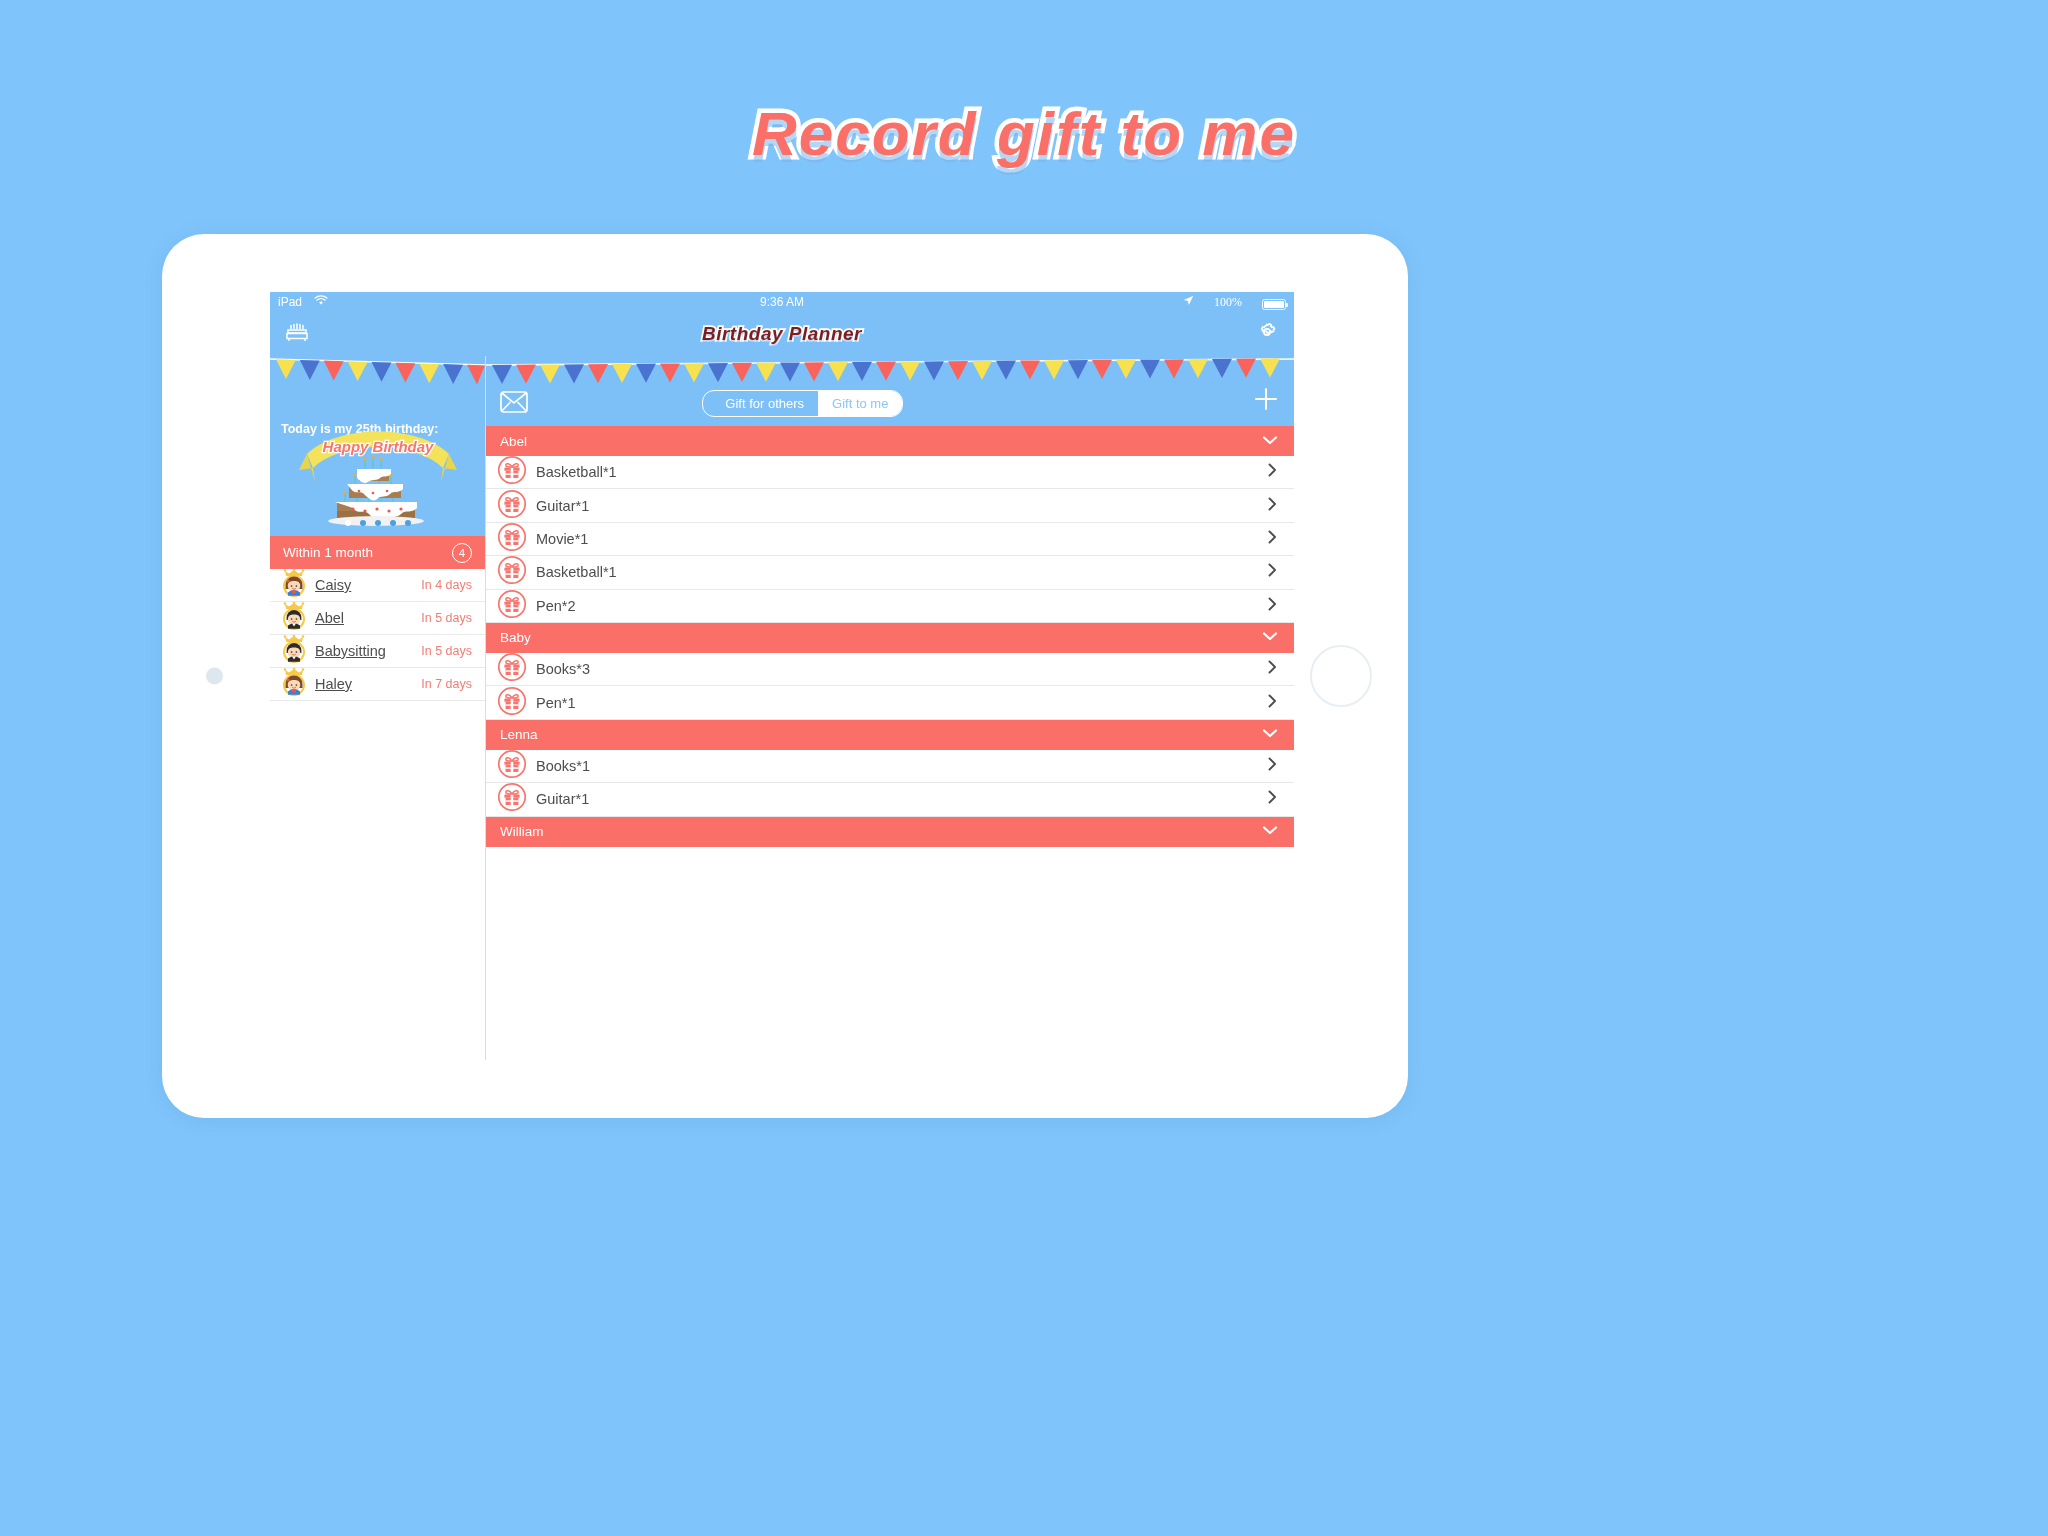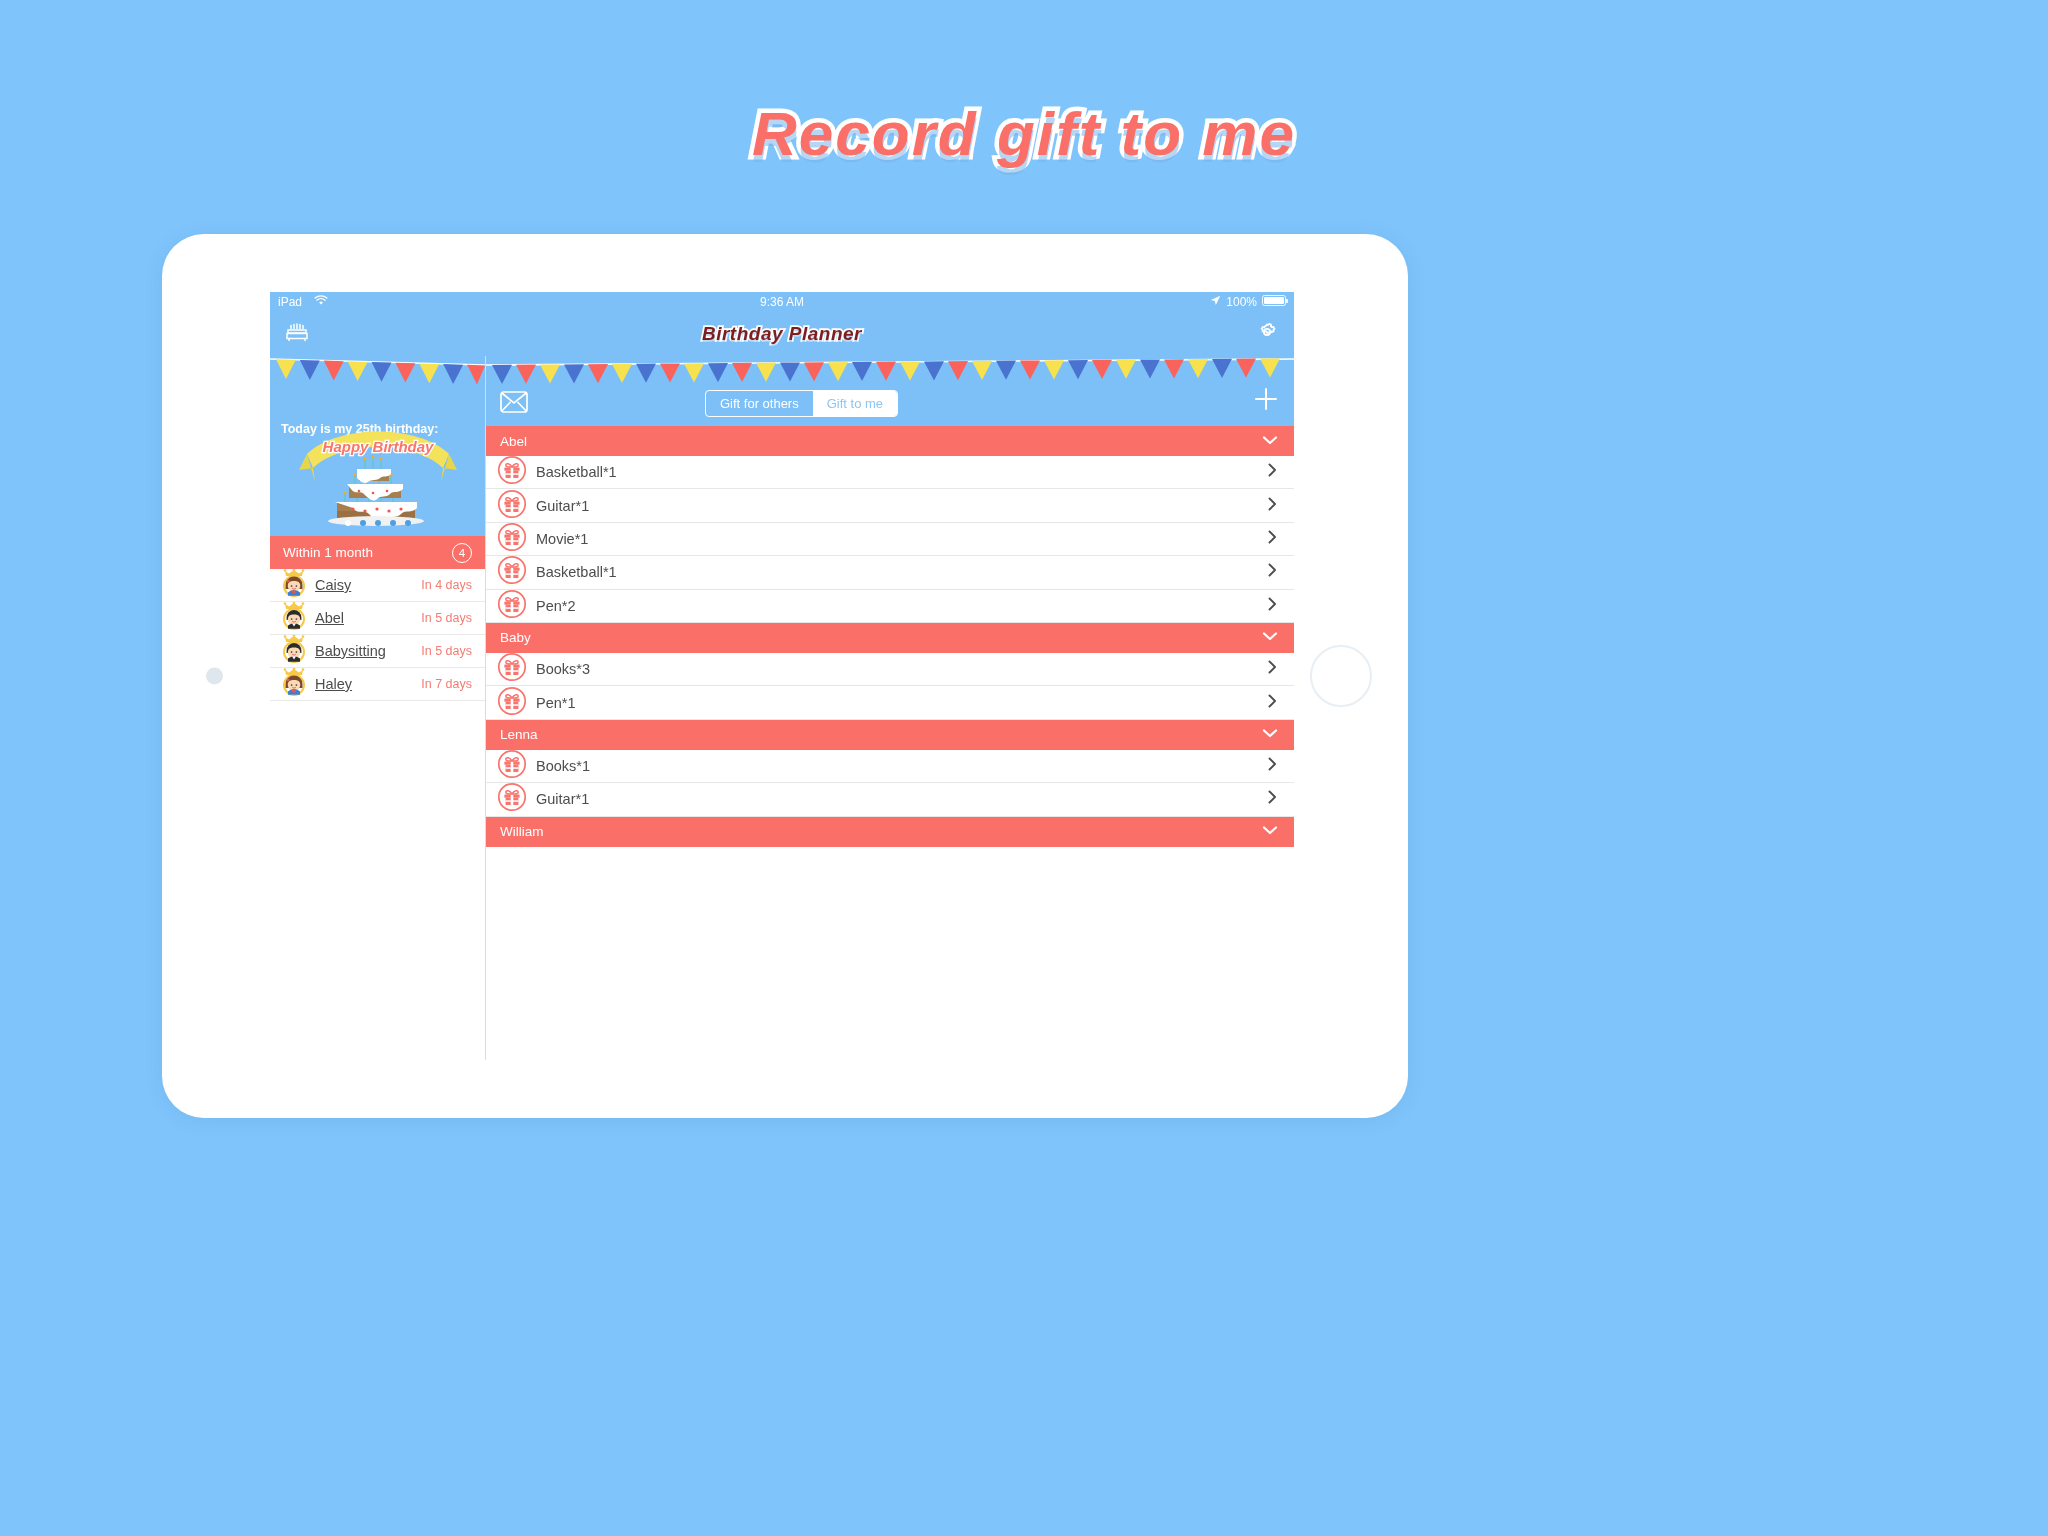--- a/index.html
+++ b/index.html
@@ -72,22 +72,22 @@
     padding: 0 8px;
     flex: 0 0 auto;
     position: relative;
   }
   .sb-left { display: flex; align-items: center; gap: 12px; }
   .sb-center {
     position: absolute; left: 0; right: 0;
     text-align: center; font-size: 12px;
   }
   .sb-right {
-    margin-left: auto; display: flex; align-items: flex-start; gap: 5px;
-    position: relative; z-index: 2;
+    margin-left: auto; display: flex; align-items: flex-end; gap: 20px;
+    position: relative; z-index: 2; font-family: Liberation Serif, serif;
   }
   .battery {
     width: 24px; height: 11px;
     border: 1px solid rgba(255,255,255,.9);
     border-radius: 2.5px;
     position: relative;
     padding: 1px;
   }
   .battery::after {
     content: ""; position: absolute; right: -3px; top: 3px;
@@ -190,24 +190,24 @@
     position: relative;
     display: flex; align-items: flex-end;
     padding: 0 14px 9px 14px;
     flex: 0 0 auto;
     overflow: hidden;
   }
   .seg {
     margin: 0 auto;
     display: flex;
     border: 1.4px solid #ffffff;
-    border-radius: 4px;
+    border-radius: 12px;
     overflow: hidden;
     height: 27px;
-    position: relative; z-index: 3;
+    position: relative; z-index: 3; padding-left: 8px;
   }
   .seg div {
     padding: 0 14px;
     display: flex; align-items: center;
     font-size: 13px;
     color: #ffffff;
     background: transparent;
     cursor: pointer;
     white-space: nowrap;
   }

